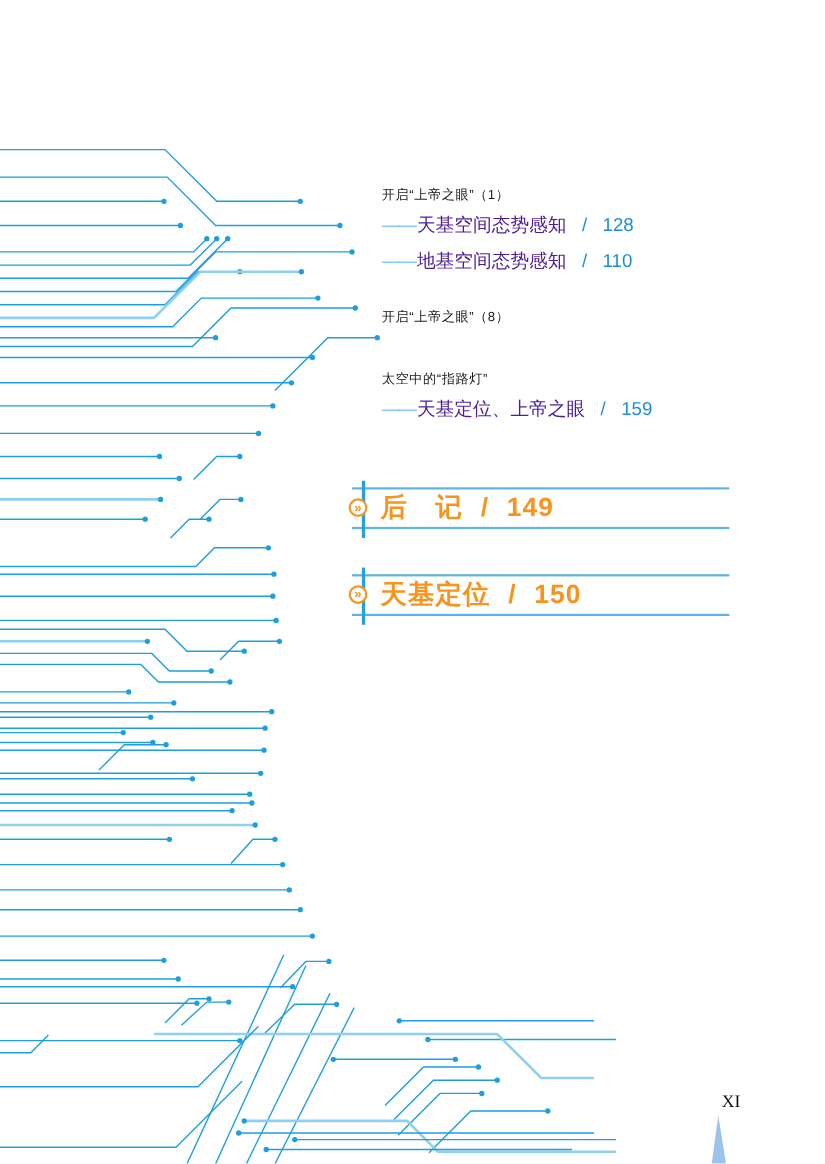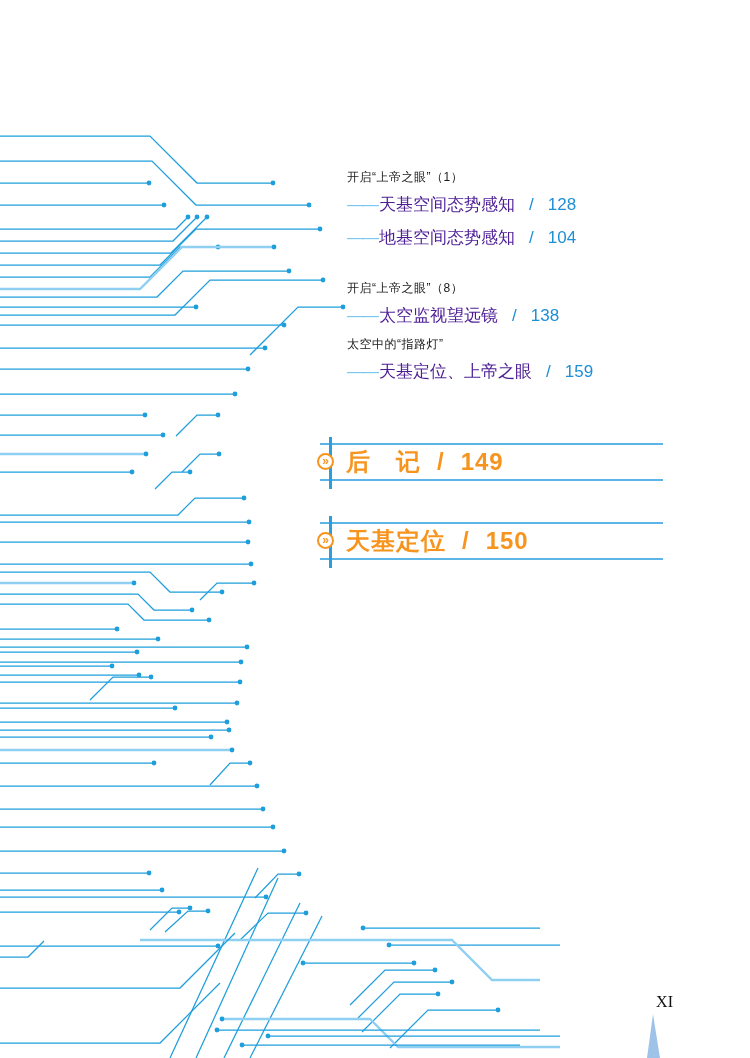--- a/index.html
+++ b/index.html
@@ -215,29 +215,26 @@
 
   <div class="toc-entry" id="entry1">
     <div class="toc-title">开启“上帝之眼”（1）</div>
     <div class="toc-sub">
       <span class="dash">——</span><span class="subtxt">天基空间态势感知</span><span class="slash">/</span><span class="pg">128</span>
     </div>
   </div>
 
   <div class="toc-entry" id="entry2">
     <div class="toc-sub">
-      <span class="dash">——</span><span class="subtxt">地基空间态势感知</span><span class="slash">/</span><span class="pg">104</span>
+      <span class="dash">——</span><span class="subtxt">地基空间态势感知</span><span class="slash">/</span><span class="pg">110</span>
     </div>
   </div>
 
   <div class="toc-entry" id="entry3">
     <div class="toc-title">开启“上帝之眼”（8）</div>
-    <div class="toc-sub">
-      <span class="dash">——</span><span class="subtxt">太空监视望远镜</span><span class="slash">/</span><span class="pg">138</span>
-    </div>
   </div>
 
   <div class="toc-entry" id="entry4">
     <div class="toc-title">太空中的“指路灯”</div>
     <div class="toc-sub">
       <span class="dash">——</span><span class="subtxt">天基定位、上帝之眼</span><span class="slash">/</span><span class="pg">159</span>
     </div>
   </div>
 
   <div class="back-box" id="box-houji">

